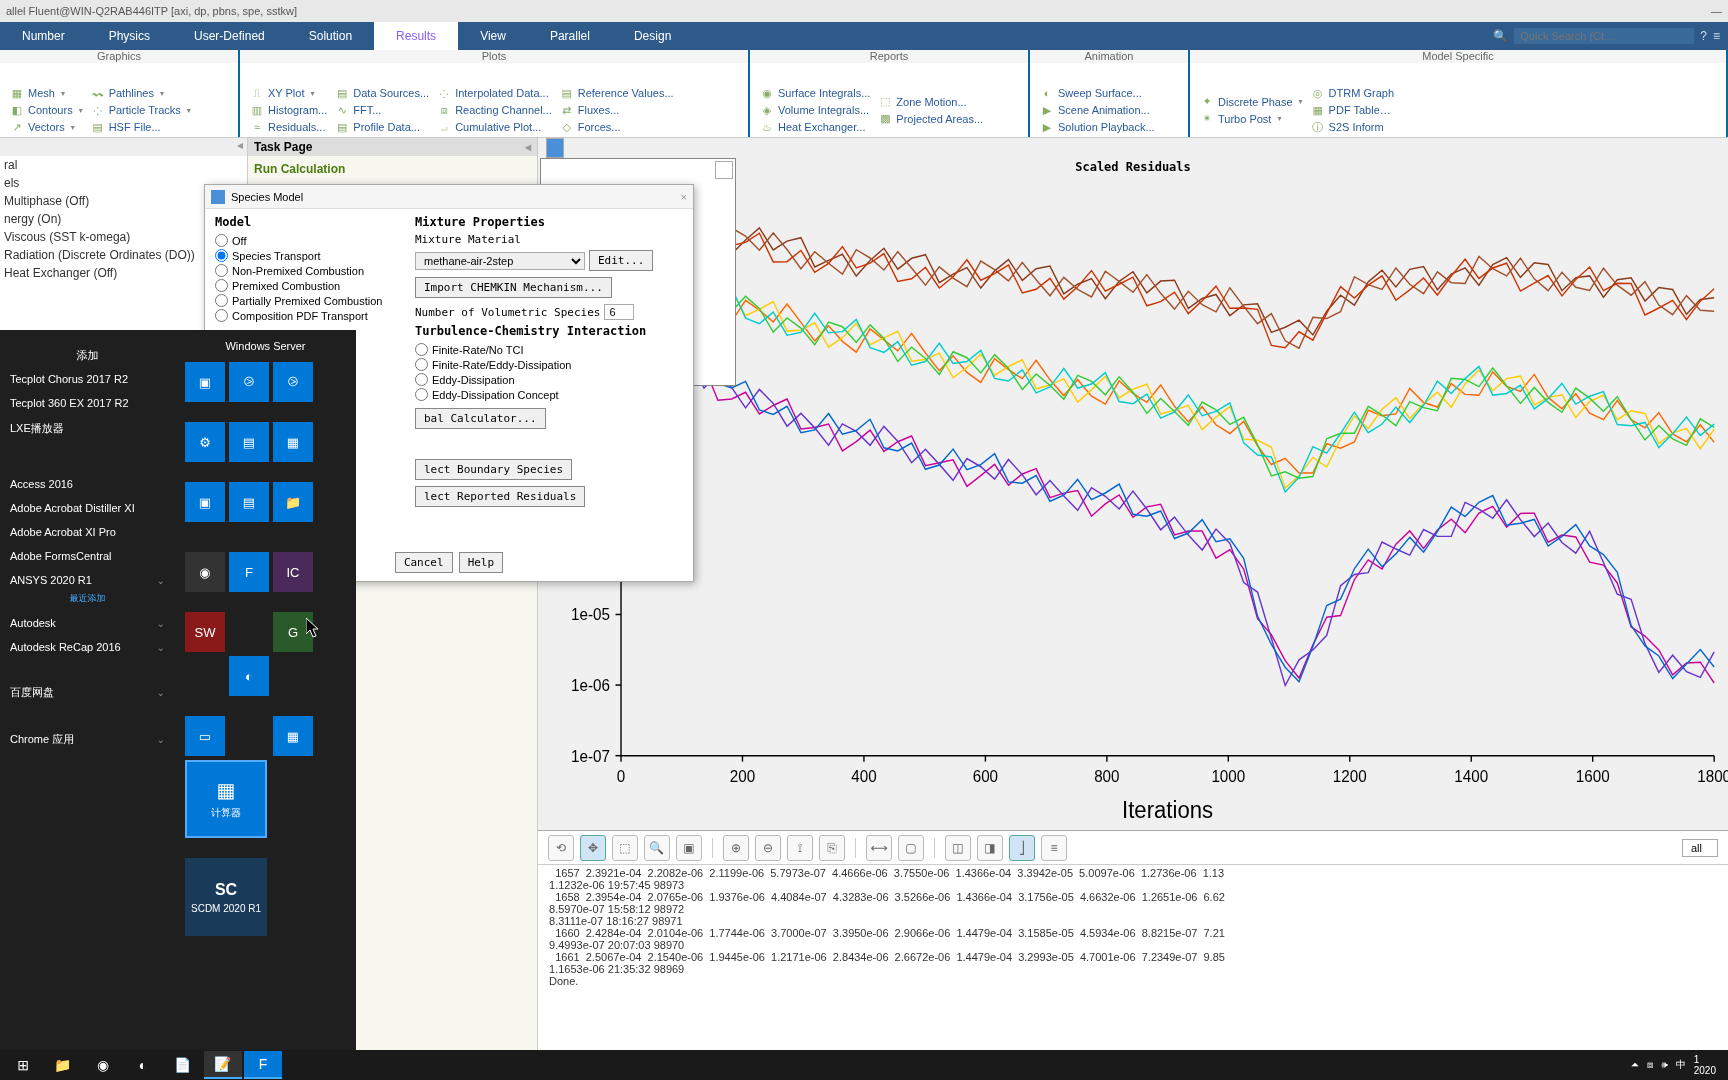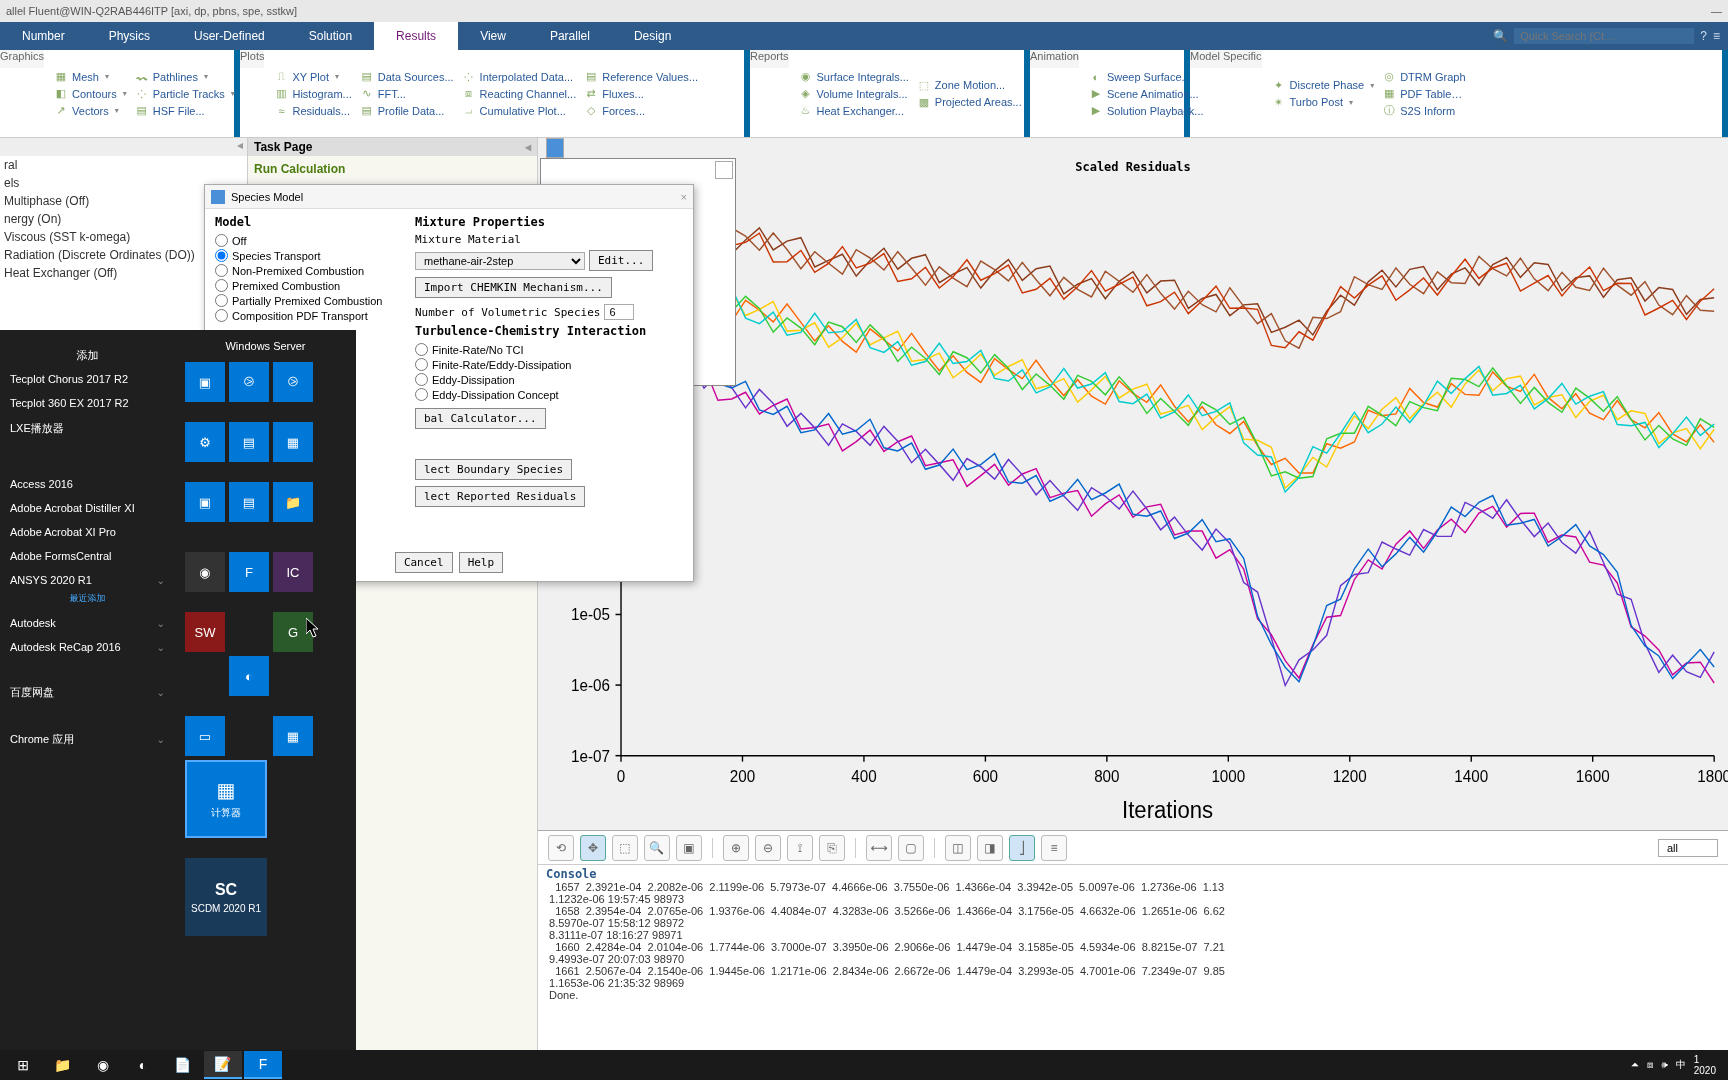--- a/index.html
+++ b/index.html
@@ -5,28 +5,28 @@
 * { margin:0; padding:0; box-sizing:border-box; font-family:"Segoe UI",Tahoma,sans-serif; }
 body { width:1728px; height:1080px; background:#f0f0f0; position:relative; overflow:hidden; }
 
 
 .titlebar { height:22px; background:#e8e8e8; display:flex; align-items:center; padding:0 6px; font-size:11px; color:#555; }
 .titlebar .wc { margin-left:auto; display:flex; gap:12px; }
 
 
 .maintabs { height:28px; background:#2e5a8a; display:flex; align-items:stretch; }
 .maintabs .tab { padding:0 22px; font-size:12px; color:#fff; display:flex; align-items:center; cursor:pointer; }
-.maintabs .tab.active { background:#fff; color:#701a75; }
+.maintabs .tab.active { background:#fff; color:#8b5cf6; }
 .maintabs .search { margin-left:auto; display:flex; align-items:center; gap:6px; padding:0 8px; }
 .maintabs .search input { background:#3a6a9a; border:none; color:#ddd; font-size:11px; padding:2px 6px; width:180px; }
 .maintabs .search .ic { color:#cde; font-size:12px; }
 
 
 .ribbon { height:88px; background:#fff; border-bottom:1px solid #ccc; display:flex; align-items:stretch; }
-.rgroup { border-right:6px solid #0369a1; display:flex; flex-direction:row; }
+.rgroup { border-right:2px solid #0369a1; display:flex; flex-direction:column;gap:20px; }
 .rgroup .head { height:18px; text-align:center; font-size:11px; color:#666; background:#f5f5f5; }
 .rgroup .body { flex:1; display:flex; padding:2px 6px; }
 .rcol { display:flex; flex-direction:column; gap:1px; justify-content:center; }
 .ritem { font-size:11px; color:#2a5a9a; padding:1px 4px; display:flex; align-items:center; gap:4px; white-space:nowrap; cursor:pointer; }
 .ritem .glyph { width:14px; height:14px; display:inline-flex; align-items:center; justify-content:center; font-size:11px; color:#8a6; }
 .ritem .drop { font-size:8px; color:#888; margin-left:2px; }
 
 
 .mainarea { position:absolute; top:138px; left:0; right:0; bottom:0; display:flex; }
 
@@ -71,21 +71,21 @@
 .resbox .rbt { height:24px; display:flex; justify-content:flex-end; padding:2px; }
 .resbox .rbt .sq { width:18px; height:18px; border:1px solid #aaa; }
 .resbox .rtext { text-align:center; font-size:16px; font-weight:normal; color:#333; margin-top:2px; }
 
 
 .consolewrap { height:250px; border-top:1px solid #aaa; display:flex; flex-direction:column; }
 .toolbar { height:34px; background:#fff; border-bottom:1px solid #ccc; display:flex; align-items:center; padding:0 10px; gap:6px; }
 .toolbar .tbtn { width:26px; height:26px; border:1px solid #bbb; background:#f8f8f8; border-radius:3px; display:flex; align-items:center; justify-content:center; font-size:12px; color:#666; cursor:pointer; }
 .toolbar .tbtn.act { background:#d0e4f5; border-color:#5a9; }
 .toolbar .sep { width:1px; height:20px; background:#ccc; margin:0 4px; }
-.toolbar .allsel { margin-left:auto; border:1px solid #aaa; padding:2px 8px; font-size:11px; width:60px; }
+.toolbar .allsel { margin-left:auto; border:1px solid #aaa; padding:2px 8px; font-size:11px; width:36px; }
 .console { flex:1; background:#fff; font-family:monospace; font-size:11px; padding:2px 8px; overflow:hidden; }
 .console .chead { font-weight:bold; font-family:monospace; font-size:12px; color:#2e5a8a; }
 .console .crow { white-space:pre; color:#333; }
 
 
 .startmenu { position:absolute; left:0; top:330px; width:356px; bottom:30px; background:#1f1f1f; z-index:200; display:flex;text-align:center; }
 .smleft { width:175px; padding:8px 0; }
 .smleft .smitem { color:#fff; font-size:11px; padding:6px 10px; cursor:pointer; display:flex; align-items:center; justify-content:space-between; }
 .smleft .smitem .chev { color:#888; font-size:10px; }
 .smleft .smhead { color:#fff; font-size:11px; padding:10px 10px 4px; }
@@ -425,21 +425,20 @@
         <div class="tbtn">⟷</div>
         <div class="tbtn">▢</div>
         <div class="sep"></div>
         <div class="tbtn">◫</div>
         <div class="tbtn">◨</div>
         <div class="tbtn act">⎦</div>
         <div class="tbtn">≡</div>
         <input class="allsel" value="all" style="">
       </div>
       <div class="console">
-        <div class="chead">Console</div>
         <div id="console-lines">
             <div class="crow">   1657  2.3921e-04  2.2082e-06  2.1199e-06  5.7973e-07  4.4666e-06  3.7550e-06  1.4366e-04  3.3942e-05  5.0097e-06  1.2736e-06  1.13</div>
             <div class="crow"> 1.1232e-06 19:57:45 98973</div>
             <div class="crow">   1658  2.3954e-04  2.0765e-06  1.9376e-06  4.4084e-07  4.3283e-06  3.5266e-06  1.4366e-04  3.1756e-05  4.6632e-06  1.2651e-06  6.62</div>
             <div class="crow"> 8.5970e-07 15:58:12 98972</div>
             <div class="crow"> 8.3111e-07 18:16:27 98971</div>
             <div class="crow">   1660  2.4284e-04  2.0104e-06  1.7744e-06  3.7000e-07  3.3950e-06  2.9066e-06  1.4479e-04  3.1585e-05  4.5934e-06  8.8215e-07  7.21</div>
             <div class="crow"> 9.4993e-07 20:07:03 98970</div>
             <div class="crow">   1661  2.5067e-04  2.1540e-06  1.9445e-06  1.2171e-06  2.8434e-06  2.6672e-06  1.4479e-04  3.2993e-05  4.7001e-06  7.2349e-07  9.85</div>
             <div class="crow"> 1.1653e-06 21:35:32 98969</div>

